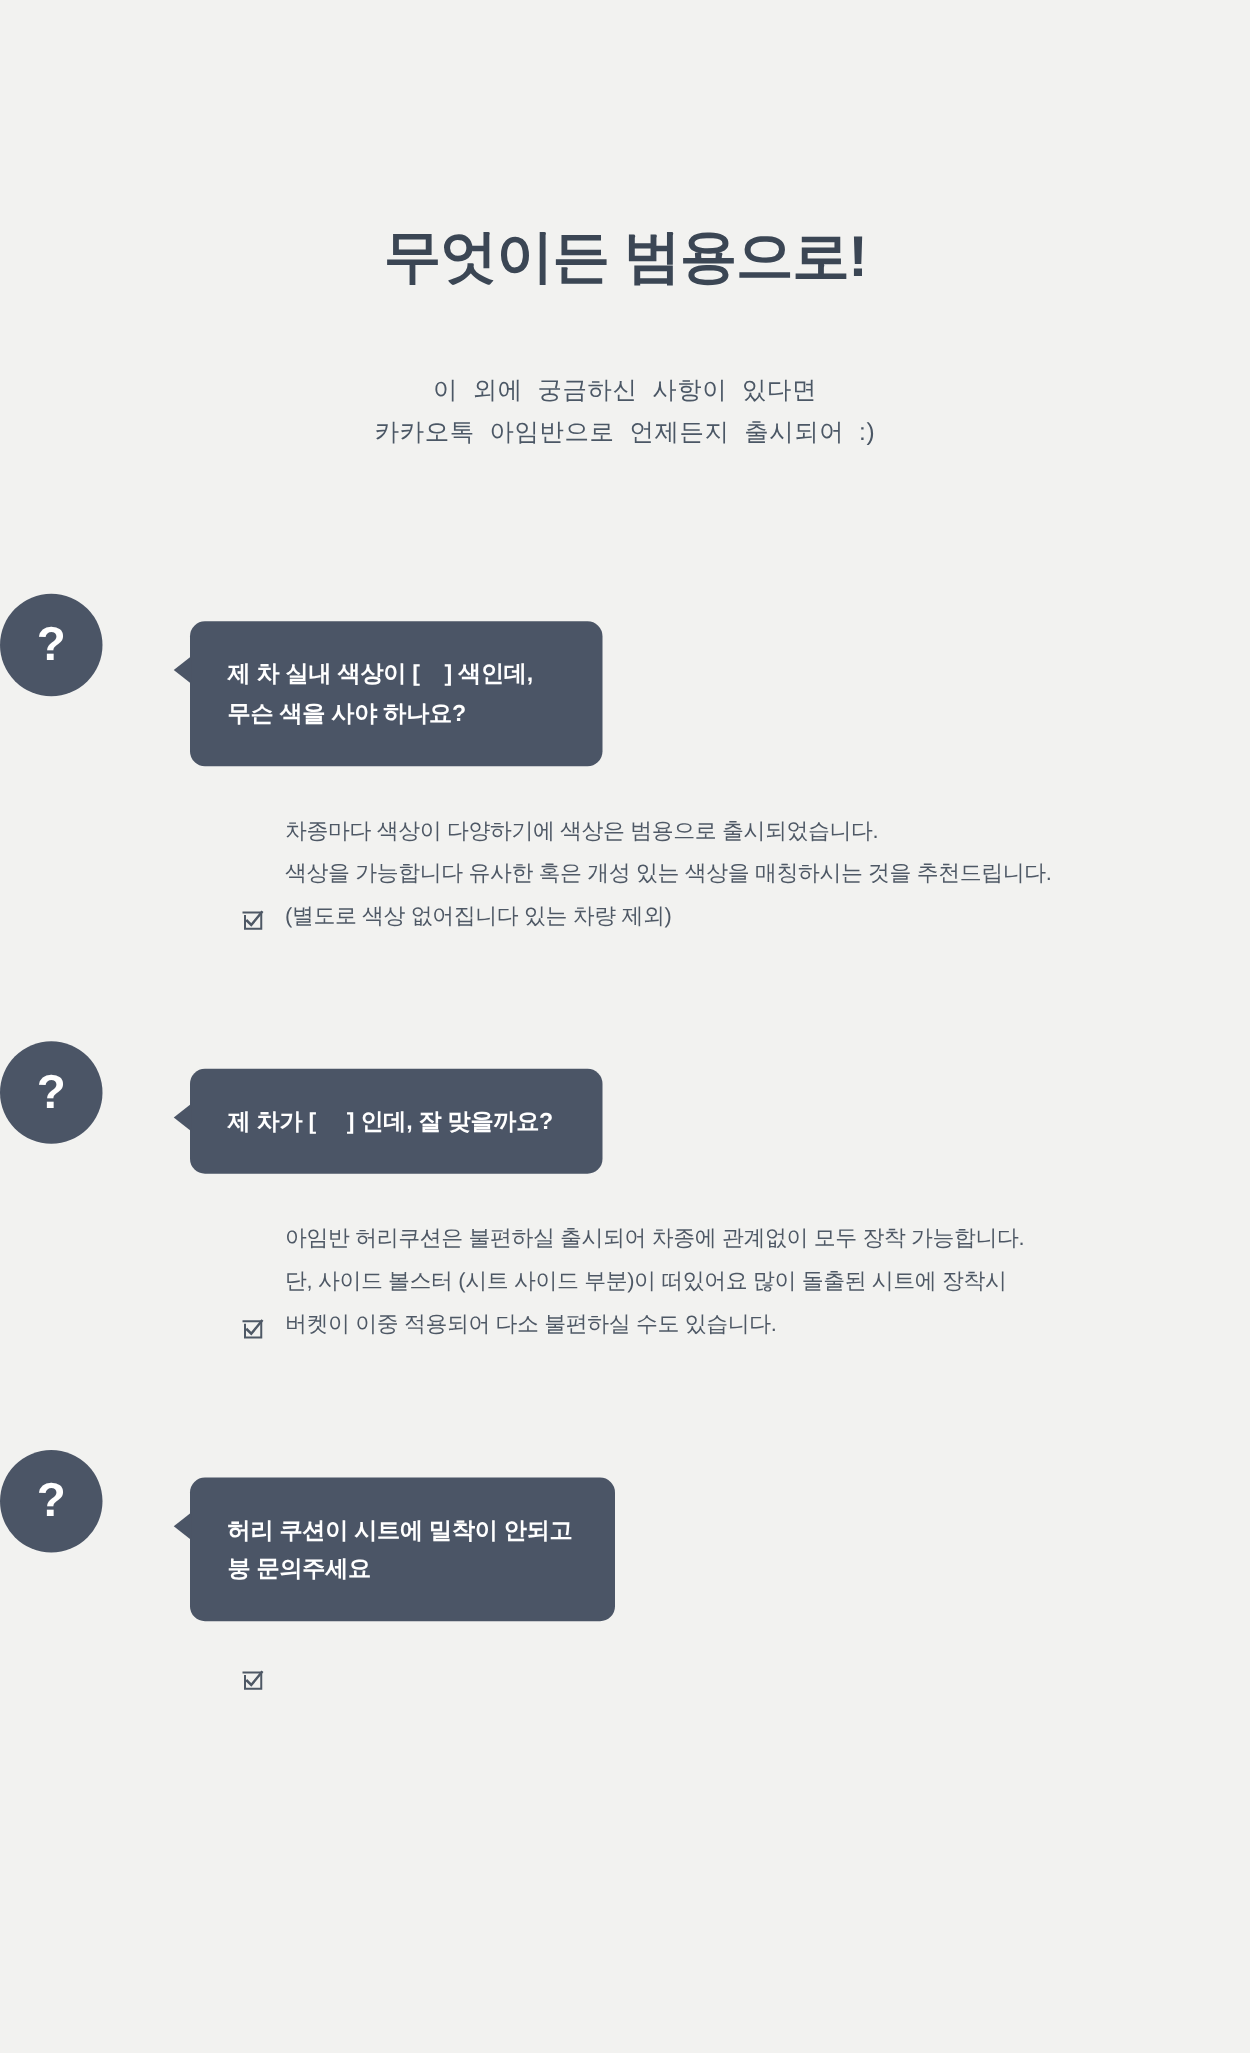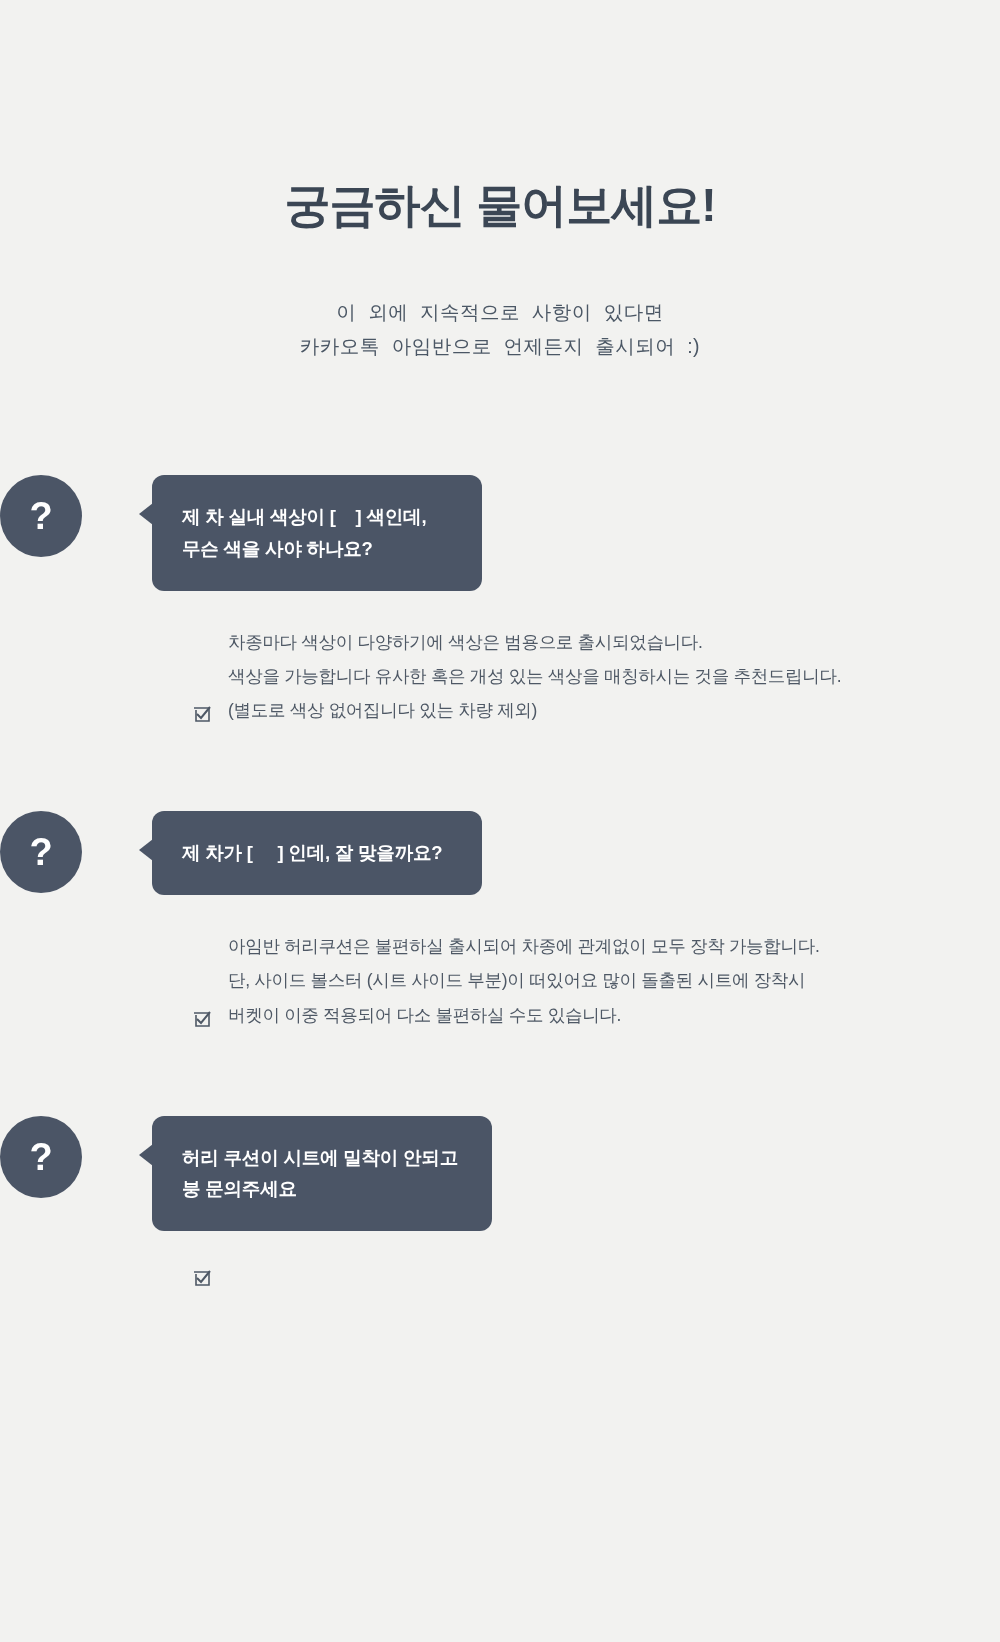--- a/index.html
+++ b/index.html
@@ -80,20 +80,21 @@
   }
   .bubble {
     position: relative;
     background: #4b5566;
     color: #ffffff;
     border-radius: 12px;
     padding: 26px 34px 26px 30px;
     min-width: 330px;
     max-width: 420px;
     box-sizing: border-box;
+    margin-top: 22px;
   }
   .bubble .line {
     font-size: 18.5px;
     line-height: 1.72;
     font-weight: bold;
     letter-spacing: -0.2px;
     white-space: pre;
   }
   .bubble::before {
     content: "";
@@ -128,23 +129,23 @@
     letter-spacing: -0.3px;
     white-space: pre;
   }
 </style>
 </head>
 <body>
 
 <div class="page">
 
   <div class="header">
-    <h1 class="main-title">궁금하신 물어보세요!</h1>
+    <h1 class="main-title">무엇이든 범용으로!</h1>
     <div class="sub-lines">
-      <div>이  외에  지속적으로  사항이  있다면</div>
+      <div>이  외에  궁금하신  사항이  있다면</div>
       <div>카카오톡  아임반으로  언제든지  출시되어  :)</div>
     </div>
   </div>
 
   <div class="qa-list">
 
     <div class="qa-block">
       <div class="q-row">
         <div class="q-badge">?</div>
         <div class="bubble">

